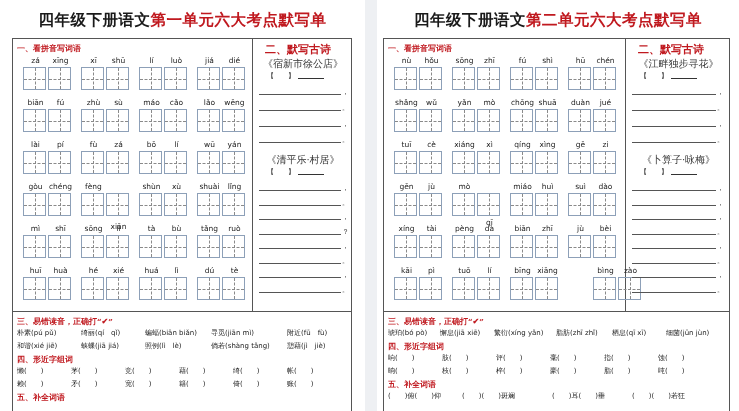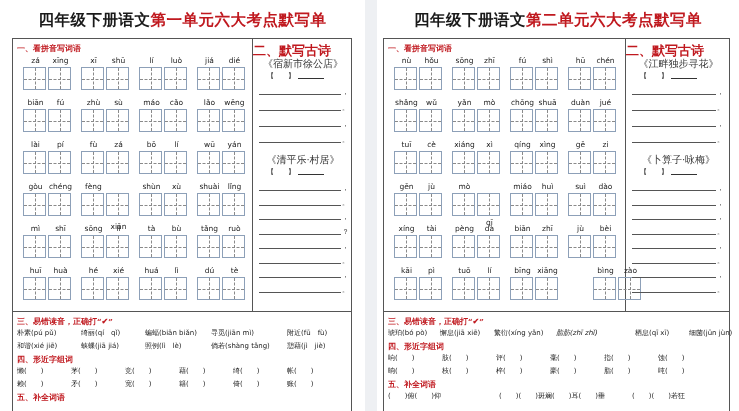--- a/index.html
+++ b/index.html
@@ -24,21 +24,21 @@
   .page.right .frame { left: 6px; width: 347px; height: 380px; }
   .sec1 { position: absolute; left: 0; top: 0; height: 272px; border-right: 1.2px solid #555; }
   .page.left .sec1 { width: 240px; }
   .page.right .sec1 { width: 242px; }
   .sec2 { position: absolute; top: 0; height: 272px; }
   .page.left .sec2 { left: 240px; width: 100px; }
   .page.right .sec2 { left: 242px; width: 105px; }
   .lower { position: absolute; left: 0; top: 272px; width: 100%; border-top: 1.2px solid #555; padding: 3px 4px 0 4px; }
   .sec-title { color: #c0191f; font-family: "DejaVu Serif", serif; font-weight: bold; font-size: 8px; white-space: nowrap; }
   .sec1 .sec-title { position: absolute; left: 4px; top: 4px; }
-  .sec2 .sec-title { position: absolute; left: 0; top: 3px; font-size: 13px; }
+  .sec2 .sec-title { position: absolute; left: 12px; top: 3px; font-size: 11px; }
   .grid-row { position: absolute; left: 4px; width: 232px; height: 38px; }
   .pair { position: absolute; top: 0; width: 50px; height: 38px; }
   .py { position: absolute; top: 0; width: 25px; text-align: center; font-size: 7.5px; color: #222; white-space: nowrap; }
   .box {
     position: absolute; top: 11px; width: 23px; height: 23px; border: 1px solid #8da0b8;
   }
   .box::before { content: ""; position: absolute; left: 50%; top: 0; bottom: 0; border-left: 1px dashed #8a8a8a; }
   .box::after { content: ""; position: absolute; top: 50%; left: 0; right: 0; border-top: 1px dashed #8a8a8a; }
   .poem-title { position: absolute; left: 0; width: 100%; text-align: center; font-family: "DejaVu Serif", serif; font-size: 10px; color: #333; white-space: nowrap; }
   .poem-author { position: absolute; left: 14px; font-size: 7px; color: #222; white-space: nowrap; }
@@ -509,26 +509,26 @@
           </div>
           <div class="line" style="top: 245.5px;">
             <div class="rule" style="width: 84px;"></div>
             <span class="p" style="left: 85px;">。</span>
           </div>
         </div>
     </div>
     <div class="lower">
       <div class="sec-title">三、易错读音，正确打“✔”</div>
       <div id="R-s3">
-          <div class="row-text"><span style="width: 52px;">琥珀(bó pò)</span><span style="width: 54px;">懈息(jiā xiē)</span><span style="width: 62px;">繁衍(xíng yǎn)</span><span style="width: 79px; font-style: italic;">脂肪(zhī zhǐ)</span><span style="width: 54px;">栖息(qī xī)</span><span style="width: 60px;">细菌(jūn jùn)</span></div>
+          <div class="row-text"><span style="width: 52px;">琥珀(bó pò)</span><span style="width: 54px;">懈息(jiā xiē)</span><span style="width: 62px;">繁衍(xíng yǎn)</span><span style="width: 56px;">脂肪(zhī zhǐ)</span><span style="width: 54px;">栖息(qī xī)</span><span style="width: 60px;">细菌(jūn jùn)</span></div>
         </div>
       <div class="sec-title">四、形近字组词</div>
       <div id="R-s4">
           <div class="row-text"><span style="width: 54px;">响(　　)</span><span style="width: 54px;">肢(　　)</span><span style="width: 54px;">评(　　)</span><span style="width: 54px;">毫(　　)</span><span style="width: 54px;">指(　　)</span><span style="width: 54px;">蚀(　　)</span></div>
           <div class="row-text"><span style="width: 54px;">晌(　　)</span><span style="width: 54px;">枝(　　)</span><span style="width: 54px;">梓(　　)</span><span style="width: 54px;">豪(　　)</span><span style="width: 54px;">脂(　　)</span><span style="width: 54px;">吨(　　)</span></div>
         </div>
       <div class="sec-title">五、补全词语</div>
       <div id="R-s5">
-          <div class="row-text"><span style="width: 74px;">(　　)俯(　　)仰</span><span style="width: 90px; text-align: right;">(　　)(　　)斑斓</span><span style="width: 80px;">(　　)耳(　　)垂</span><span style="width: 80px;">(　　)(　　)若狂</span></div>
+          <div class="row-text"><span style="width: 74px;">(　　)俯(　　)仰</span><span style="width: 90px;">(　　)(　　)斑斓</span><span style="width: 80px;">(　　)耳(　　)垂</span><span style="width: 80px;">(　　)(　　)若狂</span></div>
         </div>
     </div>
   </div>
 </div>
 
 </body></html>

